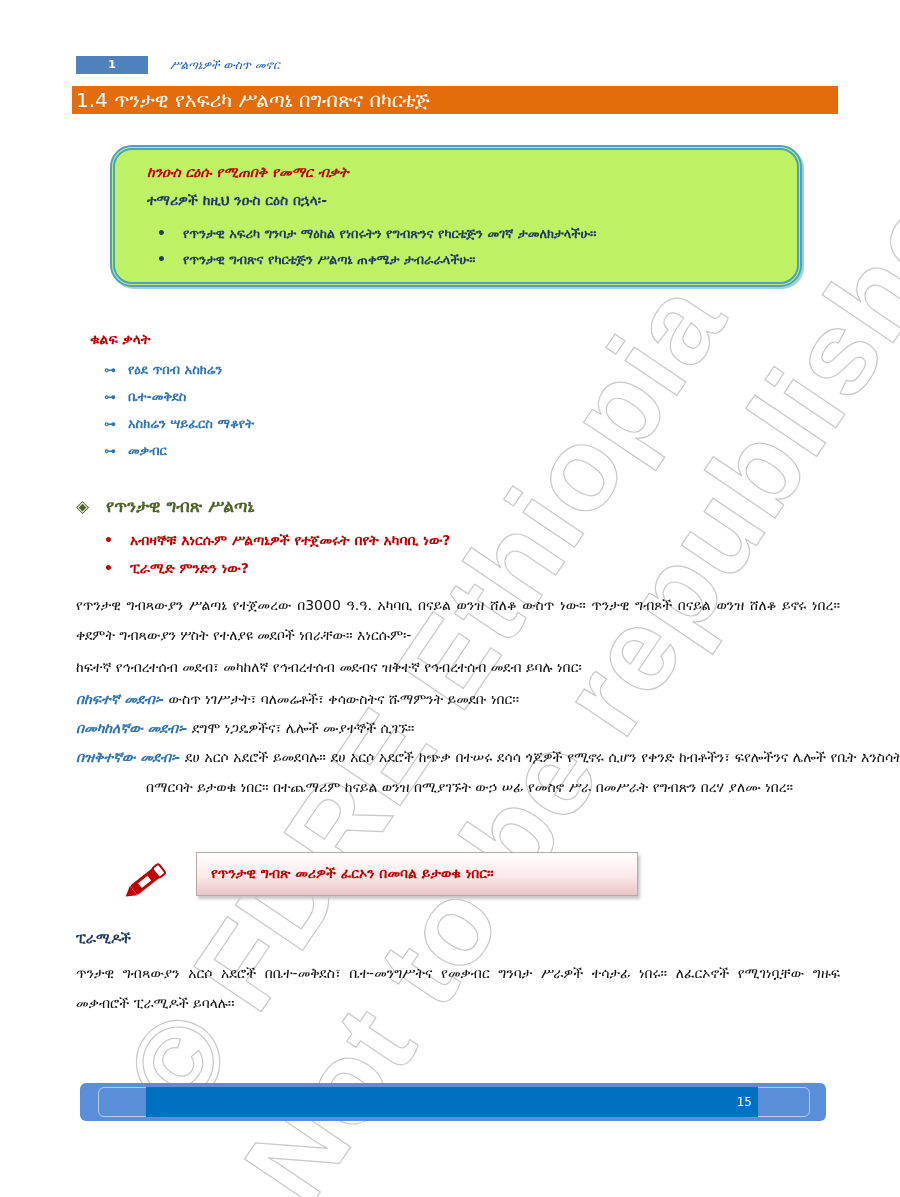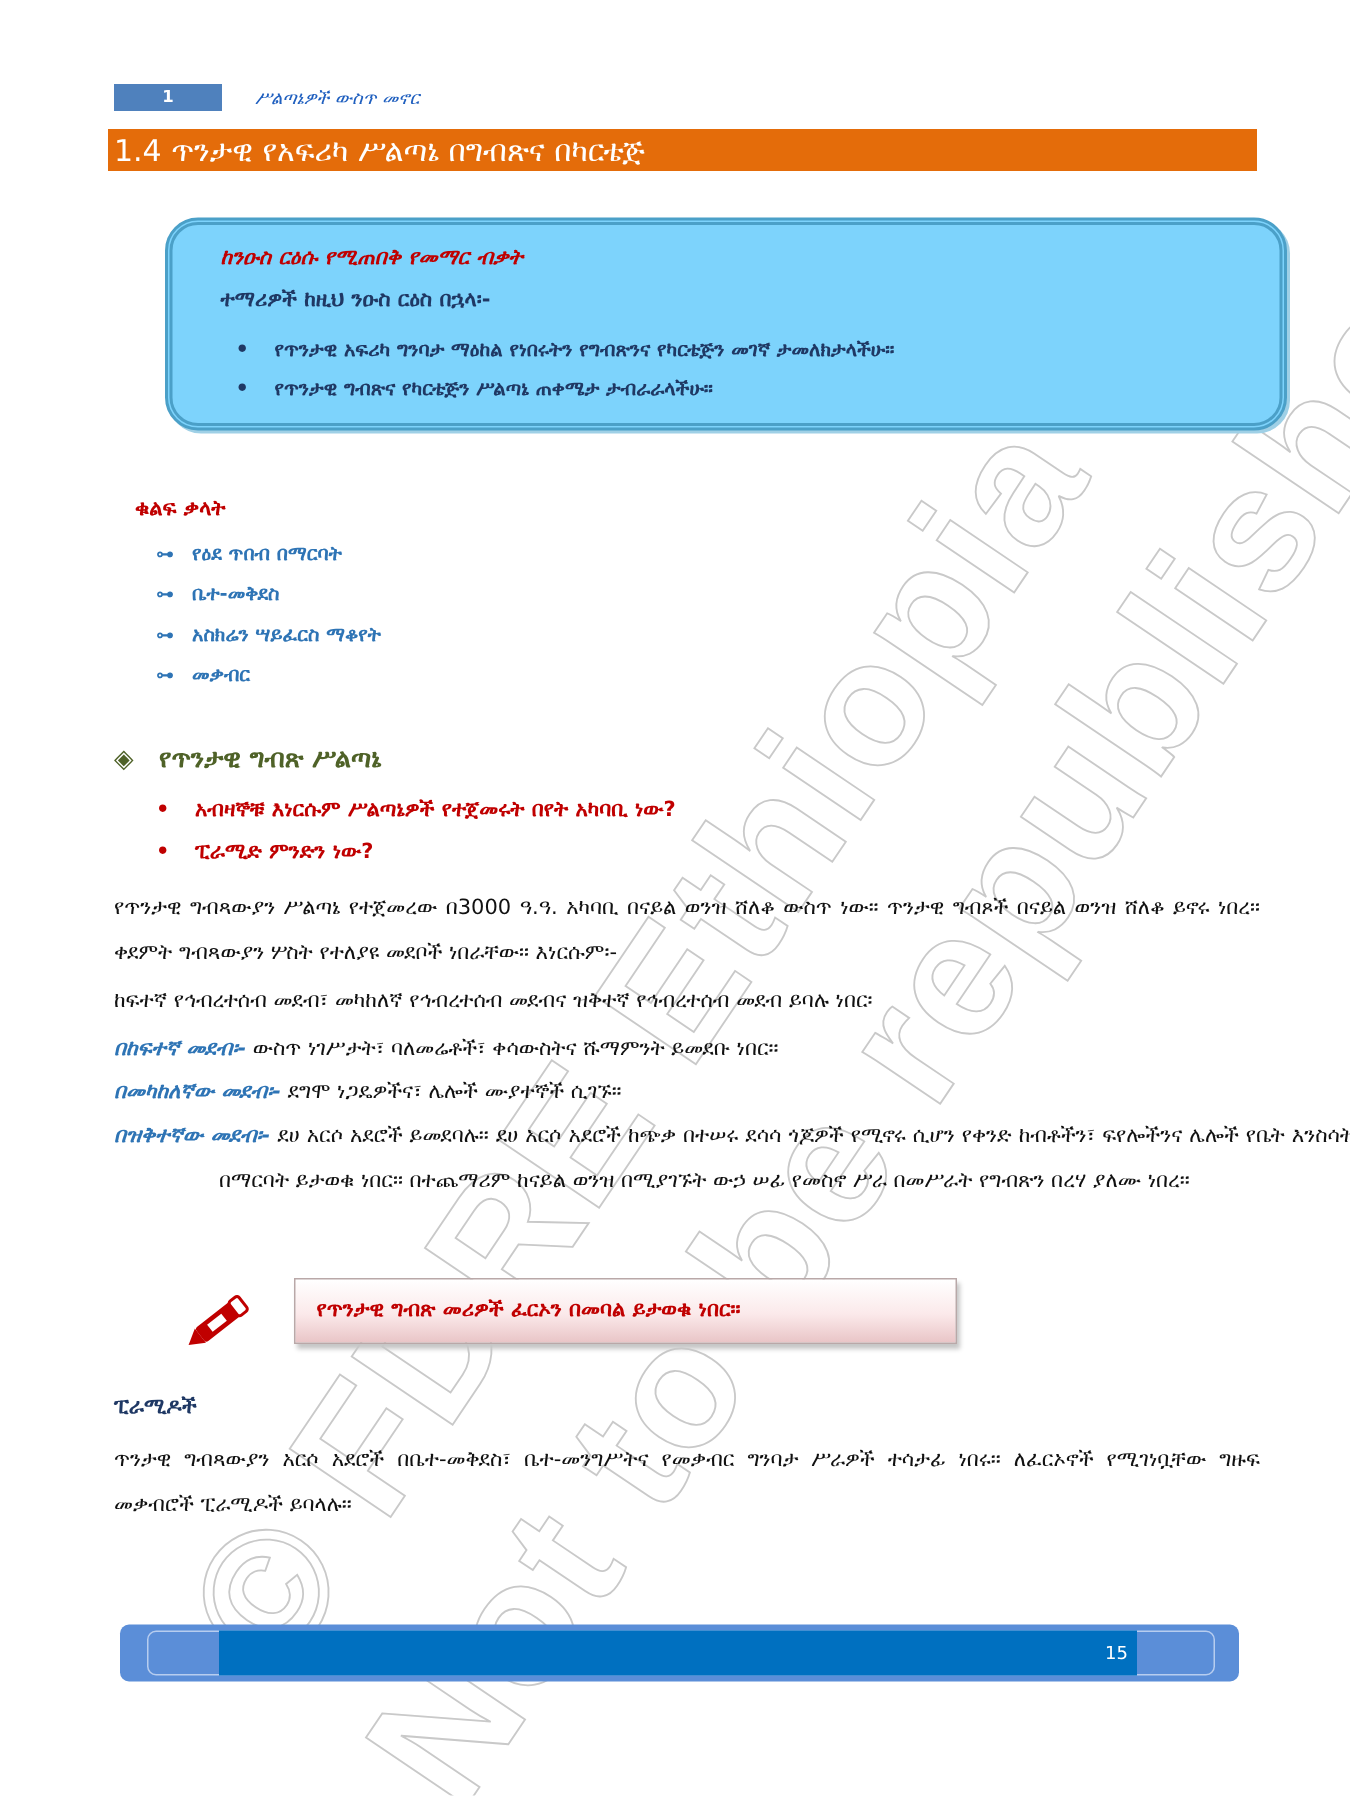--- a/index.html
+++ b/index.html
@@ -17,22 +17,22 @@
 
   
   .chap-num { left: 76px; top: 56px; width: 72px; height: 18px; background: #4f81bd;
               color: #fff; font-size: 11px; font-weight: bold; text-align: center; line-height: 18px; }
   .chap-title { left: 170px; top: 56px; font-size: 12px; font-style: italic; color: #1f5fbf; line-height: 18px; }
 
   .section-bar { left: 72px; top: 86px; width: 766px; height: 28px; background: #e46c0a;
                  color: #fff; font-size: 20px; line-height: 28px; padding-left: 4px; box-sizing: border-box; }
 
   
-  .obj-box { left: 110px; top: 145px; width: 748px; height: 142px; box-sizing: border-box;
-             background: #7dd3fc; border: 5px double #4ba0c8; border-radius: 22px;
+  .obj-box { left: 110px; top: 145px; width: 692px; height: 142px; box-sizing: border-box;
+             background: #bef264; border: 5px double #4ba0c8; border-radius: 22px;
              box-shadow: 2px 2px 0 #9fd0e6; }
   .obj-title { position: absolute; left: 32px; top: 14px; color: #c00000; font-style: italic; font-size: 14px; font-weight: bold; }
   .obj-intro { position: absolute; left: 32px; top: 42px; color: #1f3864; font-size: 14px; font-weight: bold; }
   .obj-list { position: absolute; left: 42px; top: 70px; margin: 0; padding: 0; list-style: none; }
   .obj-list li { color: #1f3864; font-size: 13px; font-weight: bold; height: 26px; line-height: 26px; }
   .bullet { display: inline-block; width: 26px; font-size: 14px; }
 
   
   .kt-title { left: 90px; top: 331px; color: #c00000; font-size: 14px; font-weight: bold; }
   .kt-list { left: 104px; top: 356px; margin: 0; padding: 0; list-style: none; }
@@ -89,21 +89,21 @@
         <span class="bullet">•</span><span>የጥንታዊ አፍሪካ ግንባታ ማዕከል የነበሩትን የግብጽንና የካርቴጅን መገኛ ታመለክታላችሁ፡፡</span>
       </li>
       <li>
         <span class="bullet">•</span><span>የጥንታዊ ግብጽና የካርቴጅን ሥልጣኔ ጠቀሜታ ታብራራላችሁ፡፡</span>
       </li>
     </ul>
   </div>
 
   <div class="abs kt-title">ቁልፍ ቃላት</div>
   <ul class="abs kt-list">
-    <li><span class="key-icon">⊶</span><span>የዕደ ጥበብ በማርባት</span></li>
+    <li><span class="key-icon">⊶</span><span>የዕደ ጥበብ አስክሬን</span></li>
     <li><span class="key-icon">⊶</span><span>ቤተ-መቅደስ</span></li>
     <li><span class="key-icon">⊶</span><span>አስክሬን ሣይፈርስ ማቆየት</span></li>
     <li><span class="key-icon">⊶</span><span>መቃብር</span></li>
   </ul>
 
   <div class="abs sub-title">
     <span class="diamond">◈</span><span>የጥንታዊ ግብጽ ሥልጣኔ</span>
   </div>
   <ul class="abs q-list">
     <li><span class="bullet">•</span><span>አብዛኞቹ እነርሱም ሥልጣኔዎች የተጀመሩት በየት አካባቢ ነው?</span></li>

